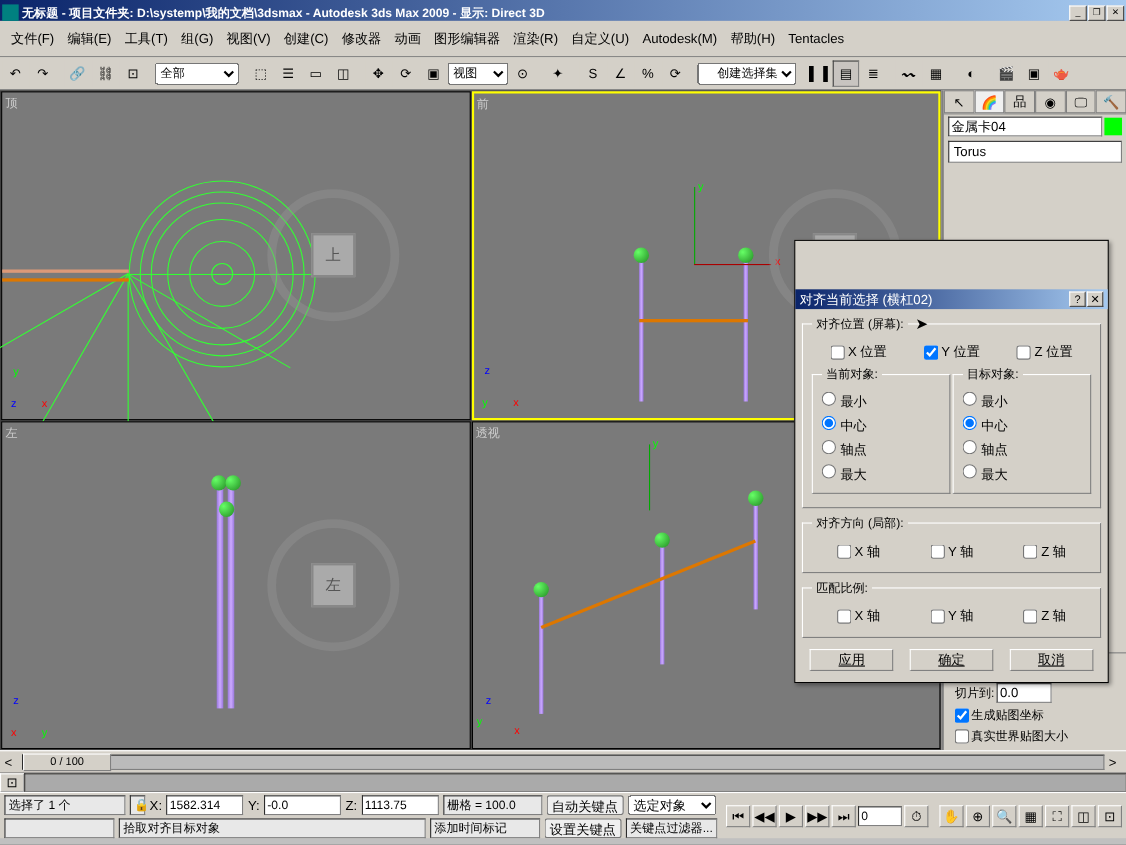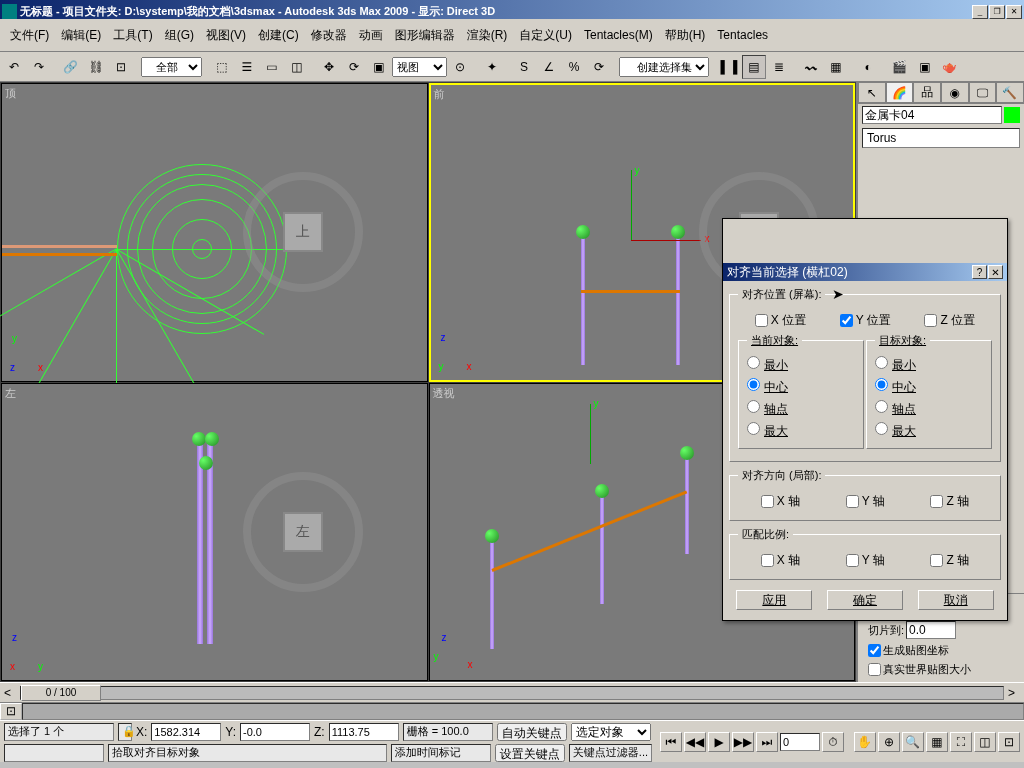--- a/index.html
+++ b/index.html
@@ -15,21 +15,21 @@
 
 .menubar { background: #d4d0c8; height: 18px; display: flex; align-items: center; padding: 16px 4px; border-bottom: 1px solid #808080; }
 .menubar span { padding: 0 6px; cursor: default; }
 
 
 .toolbar { background: #d4d0c8; height: 30px; display: flex; align-items: center; padding: 2px; border-bottom: 1px solid #808080; gap: 1px; }
 .toolbar .sep { width: 6px; }
 .toolbar .btn { width: 24px; height: 24px; border: 1px solid #d4d0c8; display:flex; align-items:center; justify-content:center; }
 .toolbar .btn.active { border:1px solid #808080; border-top-color:#404040; border-left-color:#404040; background:#c8c4c0; }
 .toolbar select { height: 20px; font-size: 11px; }
-.toolbar .dropdown { width: 61px; padding-left: 10px; }
+.toolbar .dropdown { width: 76px; }
 
 
 .main { display: flex; height: 600px; }
 .viewports { flex: 1; display: grid; grid-template: 1fr 1fr / 1fr 1fr; gap: 1px; background: #404040; padding: 1px; }
 .viewport { background: #7a7a7a; position: relative; border: 1px solid #000; }
 .viewport.active { border: 2px solid #ffff00; }
 .viewport .label { position: absolute; top: 2px; left: 3px; color: #ccc; font-size: 11px; z-index:5; }
 .viewport .gizmo { position: absolute; bottom: 8px; left: 8px; width: 40px; height: 40px; }
 .gizmo .axis { position: absolute; font-size: 10px; }
 .axis.x { color: #f00; } .axis.y { color: #0f0; } .axis.z { color: #00f; }
@@ -53,21 +53,21 @@
 
 .dialog { position: absolute; top: 218px; left: 722px; width: 286px; background: #d4d0c8; border: 1px solid #000; box-shadow: 2px 2px 4px rgba(0,0,0,0.4); }
 .dialog .dtitle { background: linear-gradient(to right, #0a246a, #a6caf0); color:#fff; height:18px; display:flex; align-items:center; padding:0 4px; font-size:11px;margin-top:44px; }
 .dialog .dtitle .spacer { flex:1; }
 .dialog .dtitle .dbtn { width:15px; height:14px; background:#d4d0c8; color:#000; text-align:center; line-height:13px; border:1px solid #fff; border-right-color:#404040; border-bottom-color:#404040; margin-left:1px; font-family:Arial; font-size:10px;}
 .dialog .body { padding: 6px; }
 .dialog fieldset { border: 1px solid #808080; border-top-color:#fff; border-left-color:#fff; padding: 6px 8px; margin-bottom: 6px; }
 .dialog legend { padding: 0 4px; font-size: 11px; }
 .dialog .chkrow { display: flex; justify-content: space-around; padding: 4px 0; }
 .dialog .chkrow label { display:flex; align-items:center; gap:3px; font-size:11px;}
-.dialog .cols { display: flex; gap:2px;text-decoration:underline; }
+.dialog .cols { display: flex; gap:2px; }
 .dialog .cols fieldset { flex:1; }
 .dialog .radios label { display:block; padding:2px 0; font-size:11px; }
 .dialog .radios input { margin-right:4px; }
 .dialog .dlgbtns { display:flex; justify-content:space-around; padding:4px 0; }
 .dialog .dlgbtns button { width:76px; height:20px; border:1px solid #808080; border-top-color:#fff; border-left-color:#fff; background:#d4d0c8;text-decoration:underline; }
 
 
 .timeslider { background:#d4d0c8; height:20px; display:flex; align-items:center; border-top:1px solid #fff; padding:0 4px; position:relative; }
 .timeslider .slider { flex:1; height:14px; background:#bbb; border:1px inset #808080; position:relative; margin:0 4px; }
 .timeslider .handle { position:absolute; left:0; top:-2px; width:80px; height:16px; background:#d4d0c8; border:1px solid #808080; border-top-color:#fff; border-left-color:#fff; text-align:center; line-height:14px; font-size:10px; }
@@ -106,21 +106,21 @@
   <span>编辑(E)</span>
   <span>工具(T)</span>
   <span>组(G)</span>
   <span>视图(V)</span>
   <span>创建(C)</span>
   <span>修改器</span>
   <span>动画</span>
   <span>图形编辑器</span>
   <span>渲染(R)</span>
   <span>自定义(U)</span>
-  <span>Tentacles(M)</span>
+  <span>Autodesk(M)</span>
   <span>帮助(H)</span>
   <span>Tentacles</span>
 </div>
 
 <div class="toolbar">
   <div class="btn">↶</div>
   <div class="btn">↷</div>
   <div class="sep"></div>
   <div class="btn">🔗</div>
   <div class="btn">⛓</div>

